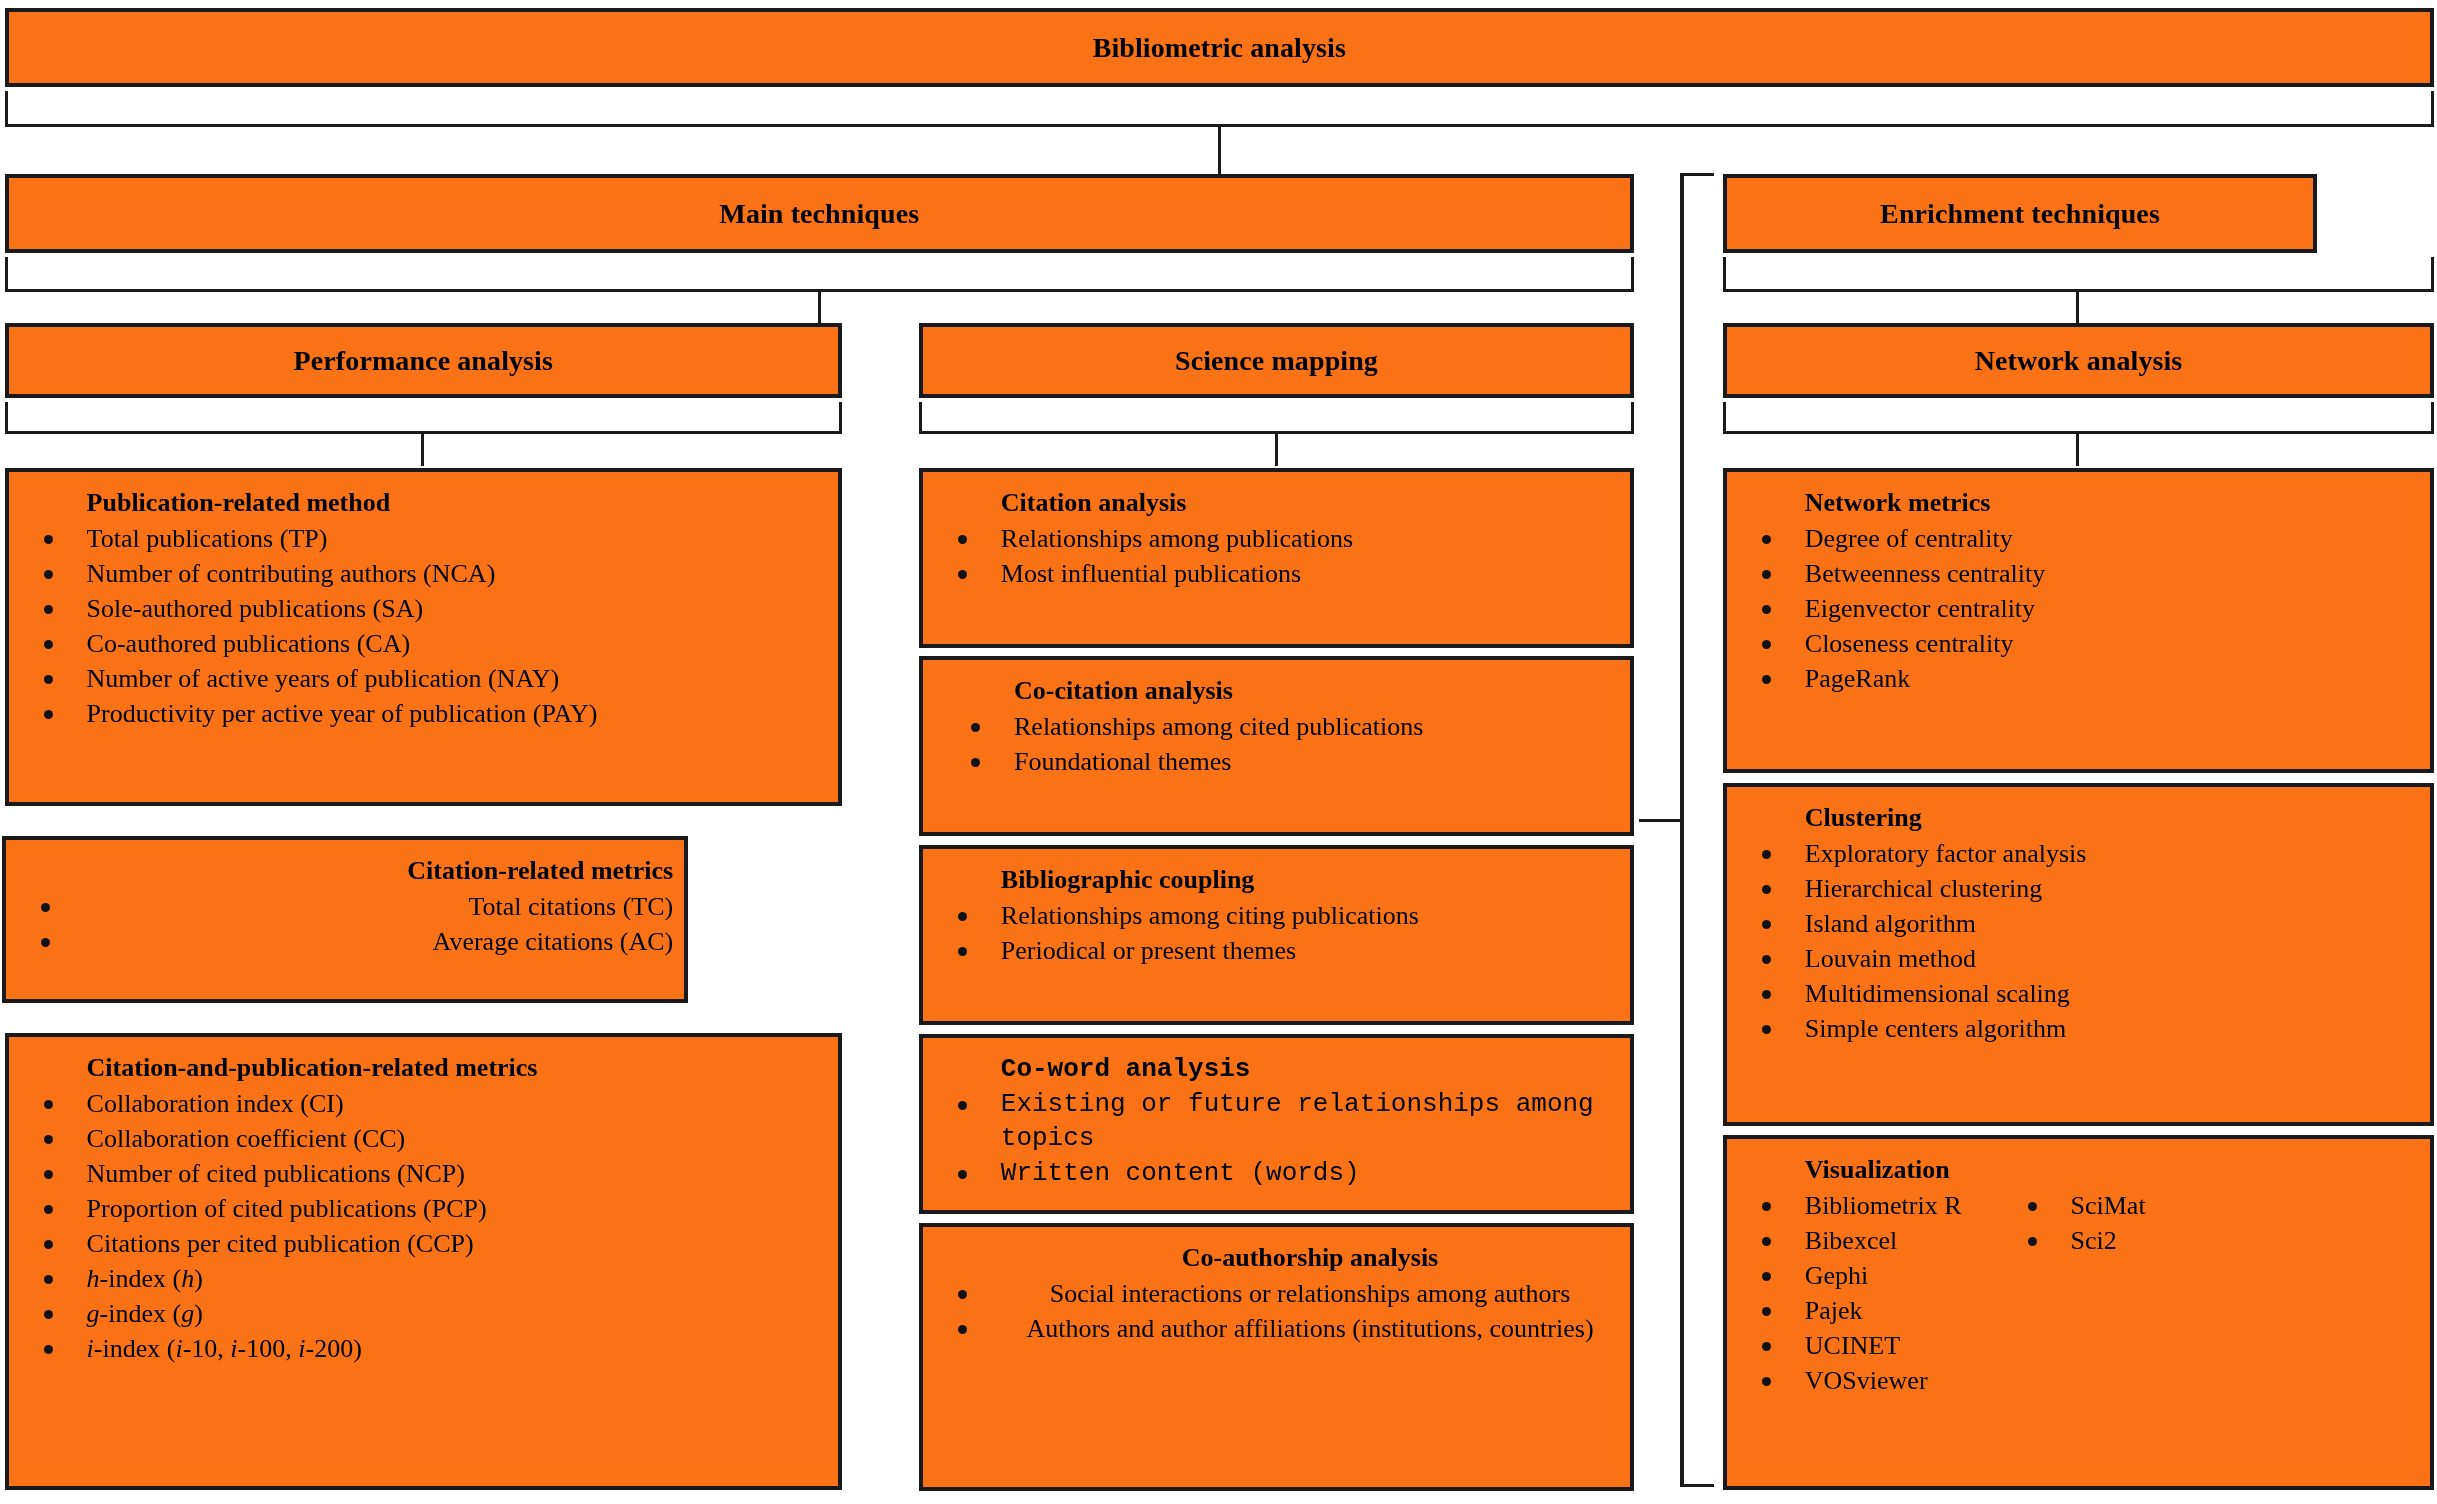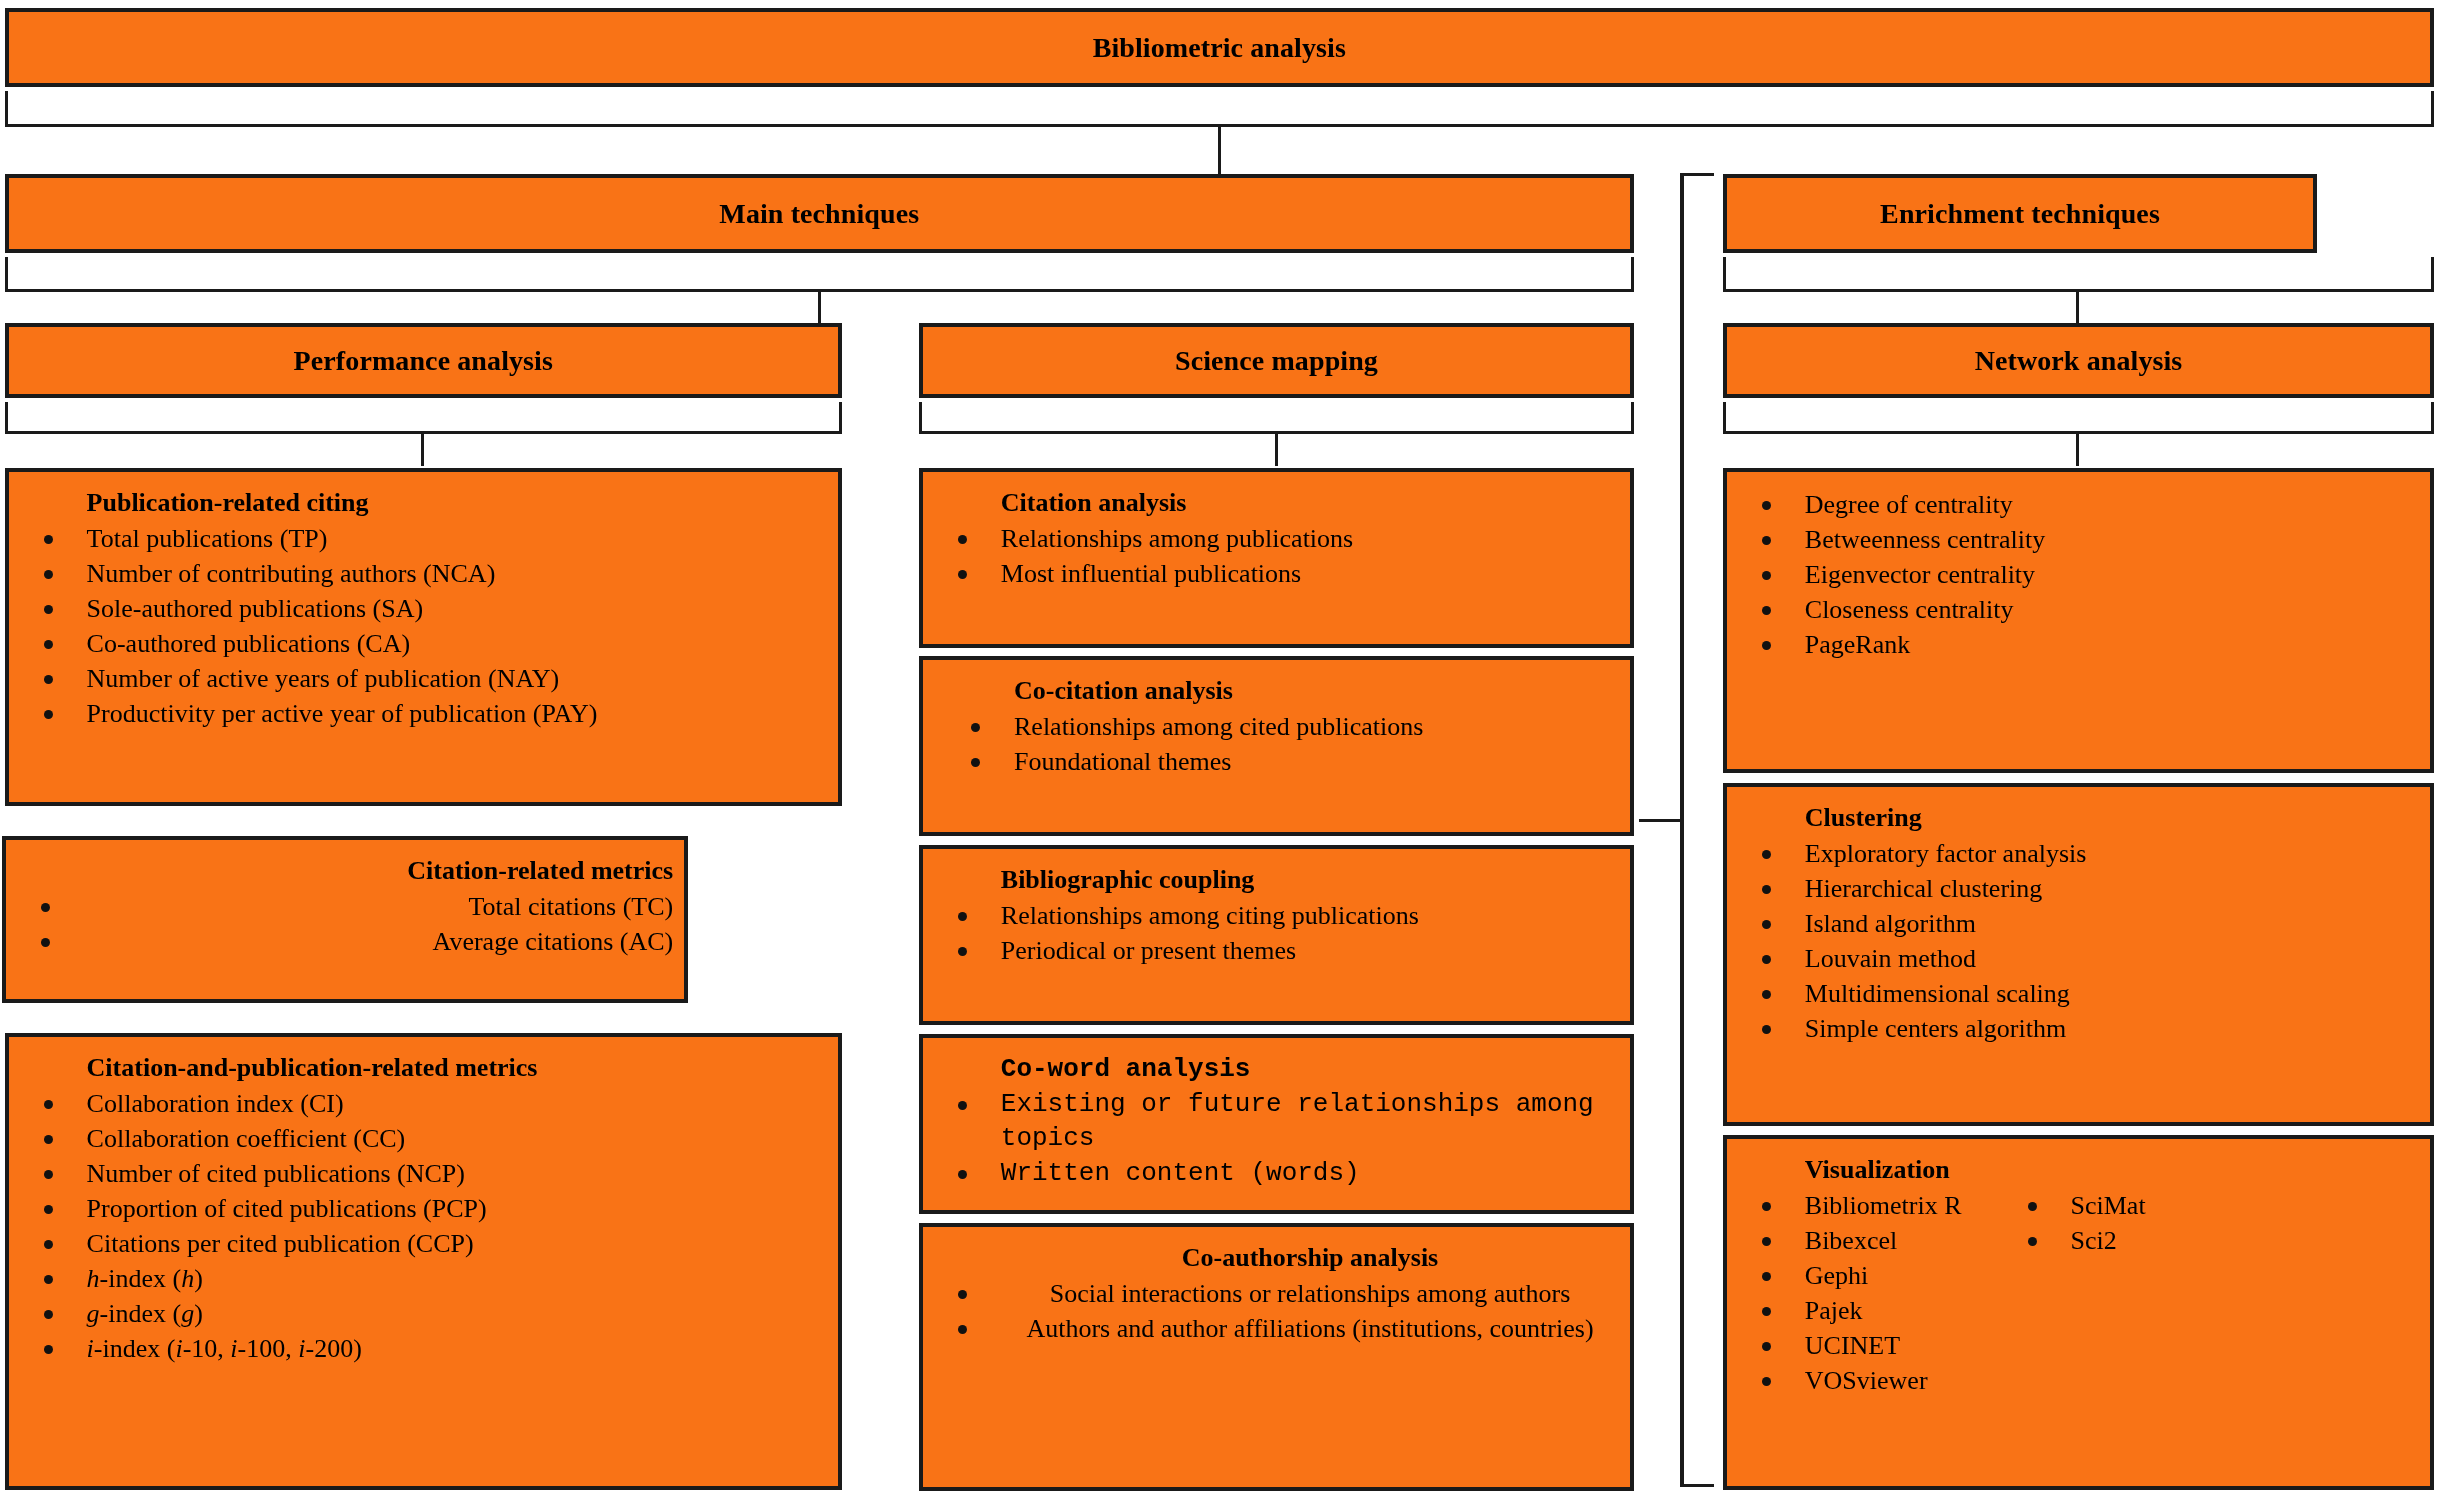--- a/index.html
+++ b/index.html
@@ -103,21 +103,21 @@
   <div class="stem" style="left:1275px;top:432px;height:34px;"></div>
 
   <div class="brk" style="left:1723px;top:402px;width:711px;height:32px;">
     <div class="lend"></div>
     <div class="rend"></div>
     <div class="hbar"></div>
   </div>
   <div class="stem" style="left:2076px;top:432px;height:34px;"></div>
 
   <div class="box cbox" style="left:4.8px;top:468px;width:837px;height:338px;">
-    <div class="ctitle">Publication-related citing</div>
+    <div class="ctitle">Publication-related method</div>
     <ul class="ul">
         <li>
           <span class="bullet"></span>
           <span class="t">Total publications (TP)</span>
         </li>
         <li>
           <span class="bullet"></span>
           <span class="t">Number of contributing authors (NCA)</span>
         </li>
         <li>
@@ -255,20 +255,21 @@
           <span class="t">Social interactions or relationships among authors</span>
         </li>
         <li>
           <span class="bullet"></span>
           <span class="t">Authors and author affiliations (institutions, countries)</span>
         </li>
       </ul>
   </div>
 
   <div class="box cbox" style="left:1723px;top:468px;width:711px;height:305px;">
+    <div class="ctitle">Network metrics</div>
     <ul class="ul">
         <li>
           <span class="bullet"></span>
           <span class="t">Degree of centrality</span>
         </li>
         <li>
           <span class="bullet"></span>
           <span class="t">Betweenness centrality</span>
         </li>
         <li>

